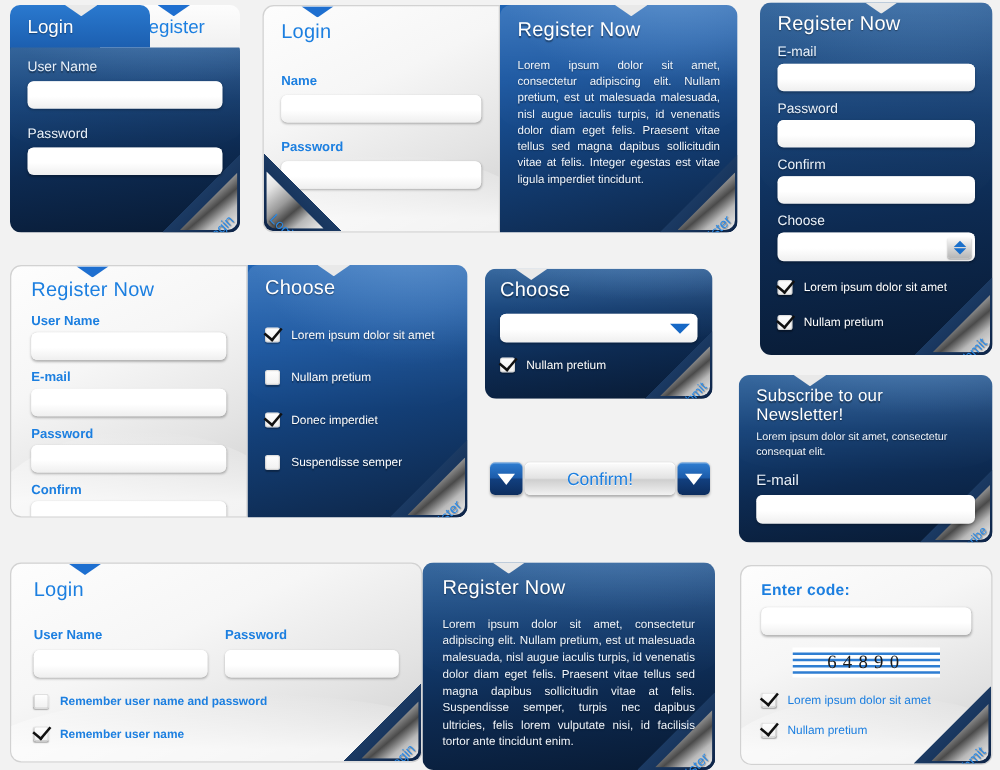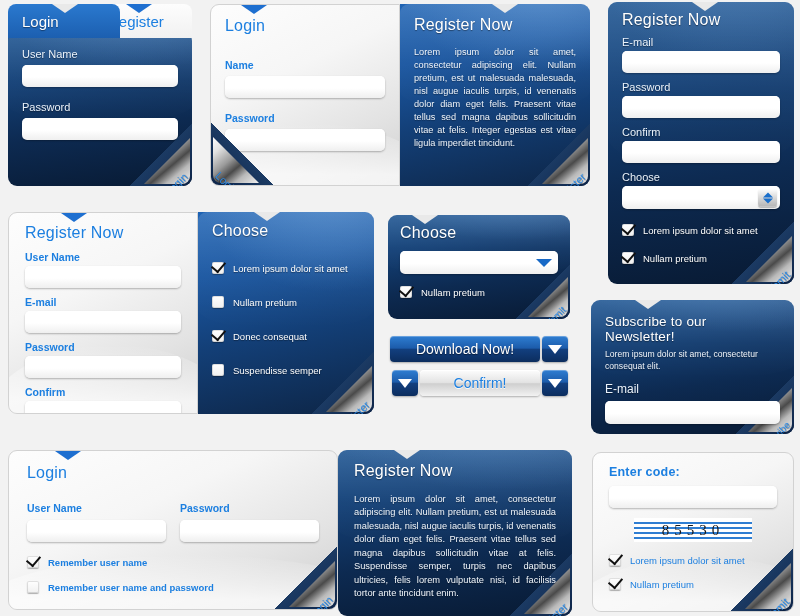--- a/index.html
+++ b/index.html
@@ -291,21 +291,21 @@
       <div class="cb-row" style="margin-bottom:22px;">
         <span class="cb checked"></span>
         <span class="cb-label onblue">Lorem ipsum dolor sit amet</span>
       </div>
       <div class="cb-row" style="margin-bottom:22px;">
         <span class="cb"></span>
         <span class="cb-label onblue">Nullam pretium</span>
       </div>
       <div class="cb-row" style="margin-bottom:22px;">
         <span class="cb checked"></span>
-        <span class="cb-label onblue">Donec consequat</span>
+        <span class="cb-label onblue">Donec imperdiet</span>
       </div>
       <div class="cb-row">
         <span class="cb"></span>
         <span class="cb-label onblue">Suspendisse semper</span>
       </div>
     </div>
     <div class="curl br">
       <div class="tag"></div>
       <div class="paper"></div>
       <div class="ctext">Register</div>
@@ -328,42 +328,36 @@
         <span class="cb-label onblue">Nullam pretium</span>
       </div>
     </div>
     <div class="curl br" style="width:54px;height:54px;">
       <div class="tag"></div>
       <div class="paper" style="width:40px;height:40px;"></div>
       <div class="ctext" style="font-size:10px;">Submit</div>
     </div>
   </div>
 
-  <div class="btn btn-blue" style="left:390px; top:336px; width:180px;">
-    <span class="btn-body">Download Now!</span>
-    <span class="btn-side">
-        <i class="ar-down"></i>
-      </span>
-  </div>
 
   <div class="btn btn-silver" style="left:390px; top:370px; width:180px;">
     <span class="btn-side">
         <i class="ar-down"></i>
       </span>
     <span class="btn-body">Confirm!</span>
     <span class="btn-side">
         <i class="ar-down"></i>
       </span>
   </div>
 
 
   <div class="panel panel-blue-deep" style="left:591px; top:300px; width:203px; height:134px;">
     <div class="gloss"></div>
     <span class="notch notch-light" style="left:44px;"></span>
-    <div style="position:relative; padding:14px 14px 0 14px; z-index:2;border-radius:7px;">
+    <div style="position:relative; padding:9px 14px 0 14px; z-index:2;border-radius:7px;">
       <div class="h-title onblue" style="font-size:13.5px; margin-bottom:5px;">Subscribe to our Newsletter!</div>
       <p class="body-text" style="text-align:left; font-size:8.6px; line-height:1.35; margin-bottom:10px;">Lorem ipsum dolor sit amet, consectetur consequat elit.</p>
       <label class="f-label onblue" style="font-size:12px; margin-bottom:5px;">E-mail</label>
       <input class="f-input tall" type="text" value="" style="">
     </div>
     <div class="curl br" style="width:58px;height:58px;">
       <div class="tag"></div>
       <div class="paper" style="width:44px;height:44px;"></div>
       <div class="ctext" style="font-size:9.5px;">Subscribe</div>
     </div>
@@ -376,27 +370,27 @@
       <div style="display:flex; gap:14px;">
         <div style="flex:1;">
           <label class="f-label" style="margin-bottom:6px;">User Name</label>
           <input class="f-input" type="text" value="" style="">
         </div>
         <div style="flex:1;">
           <label class="f-label" style="margin-bottom:6px;">Password</label>
           <input class="f-input" type="password" value="" style="">
         </div>
       </div>
-      <div class="cb-row" style="margin-top:14px;">
-        <span class="cb checked"></span>
-        <span class="cb-label onlight">Remember user name</span>
-      </div>
       <div class="cb-row" style="margin-top:13px;">
         <span class="cb"></span>
         <span class="cb-label onlight">Remember user name and password</span>
+      </div>
+      <div class="cb-row" style="margin-top:14px;">
+        <span class="cb checked"></span>
+        <span class="cb-label onlight">Remember user name</span>
       </div>
     </div>
     <div class="curl br" style="z-index:5;">
       <div class="tag"></div>
       <div class="paper"></div>
       <div class="ctext">Login</div>
     </div>
   </div>
 
   <div class="panel panel-blue-deep" style="left:338px; top:450px; width:234px; height:166px;">
@@ -418,21 +412,21 @@
       <div class="h-title onlight" style="font-size:12.5px; font-weight:bold; margin-bottom:7px;">Enter code:</div>
       <input class="f-input" type="text" value="" style="">
       <div style="display:flex; justify-content:center; margin-top:10px;">
         <div class="captcha">
           <div class="lines">
             <i style="top:4px;"></i>
               <i style="top:9px;"></i>
               <i style="top:14px;"></i>
               <i style="top:19px;"></i>
           </div>
-          <span style="position:relative; z-index:2;">85530</span>
+          <span style="position:relative; z-index:2;">64890</span>
         </div>
       </div>
       <div class="cb-row" style="margin-top:12px;">
         <span class="cb checked"></span>
         <span class="cb-label onlight" style="font-weight:normal;">Lorem ipsum dolor sit amet</span>
       </div>
       <div class="cb-row" style="margin-top:12px;">
         <span class="cb checked"></span>
         <span class="cb-label onlight" style="font-weight:normal;">Nullam pretium</span>
       </div>

